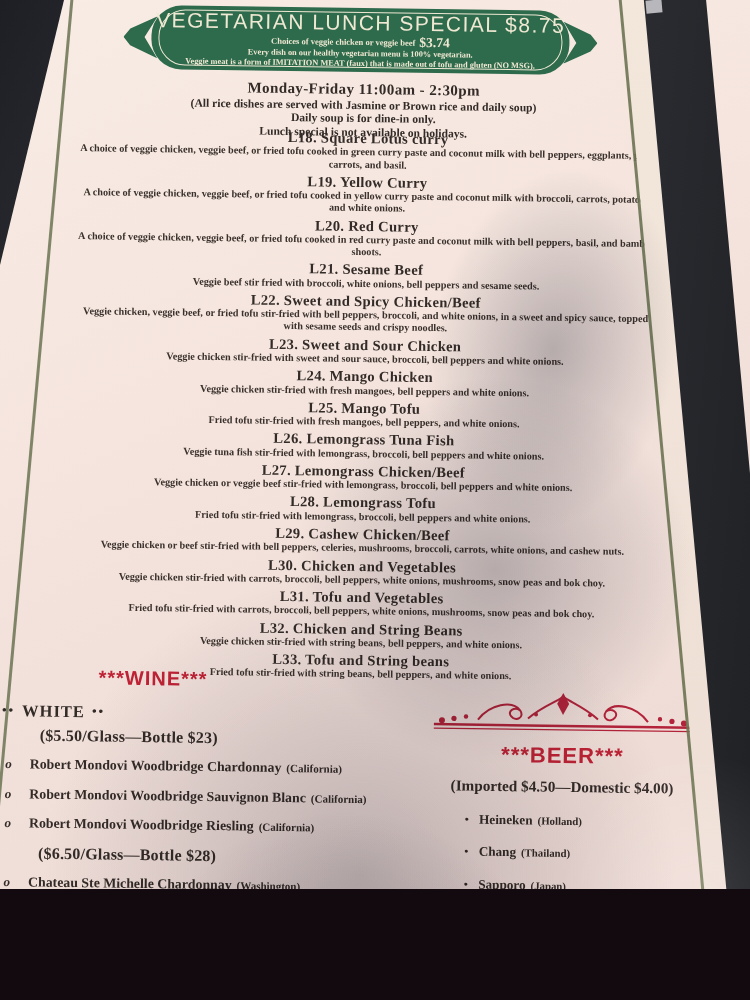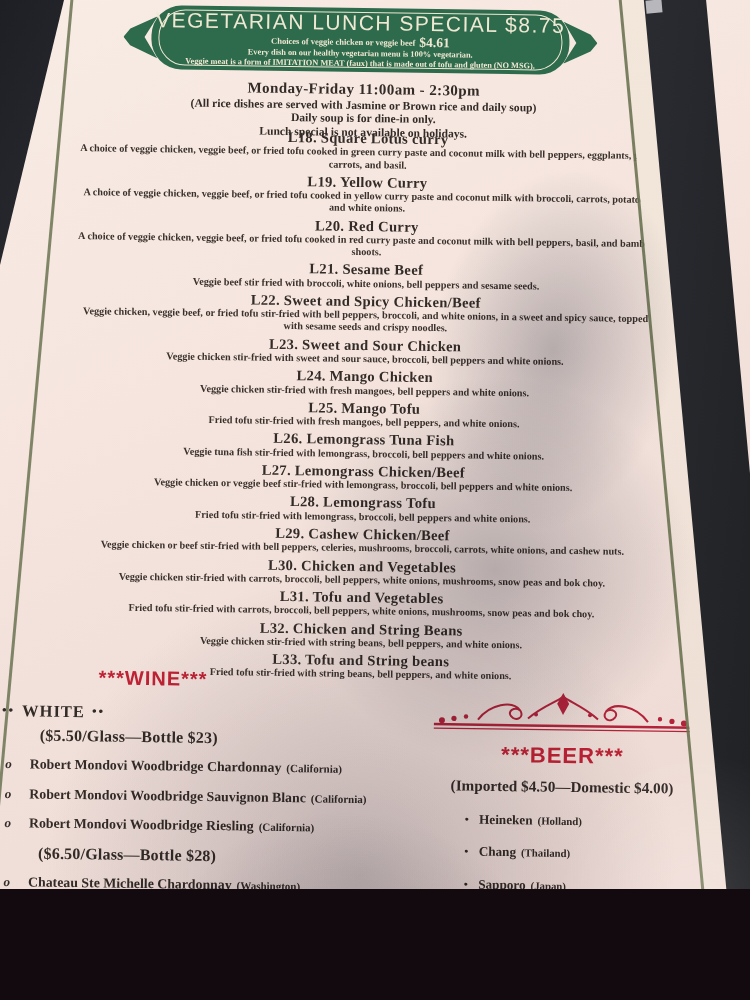--- a/index.html
+++ b/index.html
@@ -90,21 +90,21 @@
 <div id="photo">
   <div class="page"></div>
   <div class="green-left"></div>
 
   <div class="content">
 
     <div class="badge">
       <div class="badge-inner"></div>
       <div class="badge-stack">
         <div class="badge-title">VEGETARIAN LUNCH SPECIAL $8.75</div>
-        <div class="badge-l1"><span>Choices of veggie chicken or veggie beef</span><span class="p925">$4.61</span></div>
+        <div class="badge-l1"><span>Choices of veggie chicken or veggie beef</span><span class="p925">$3.74</span></div>
         <div class="badge-l2">Every dish on our healthy vegetarian menu is 100% vegetarian.</div>
         <div class="badge-l3">Veggie meat is a form of IMITATION MEAT (faux) that is made out of tofu and gluten (NO MSG).</div>
       </div>
     </div>
 
     <div class="hours">
       <div class="hours-1">Monday-Friday 11:00am - 2:30pm</div>
       <div class="hours-sub">(All rice dishes are served with Jasmine or Brown rice and daily soup)</div>
       <div class="hours-sub">Daily soup is for dine-in only.</div>
       <div class="hours-sub">Lunch special is not available on holidays.</div>

